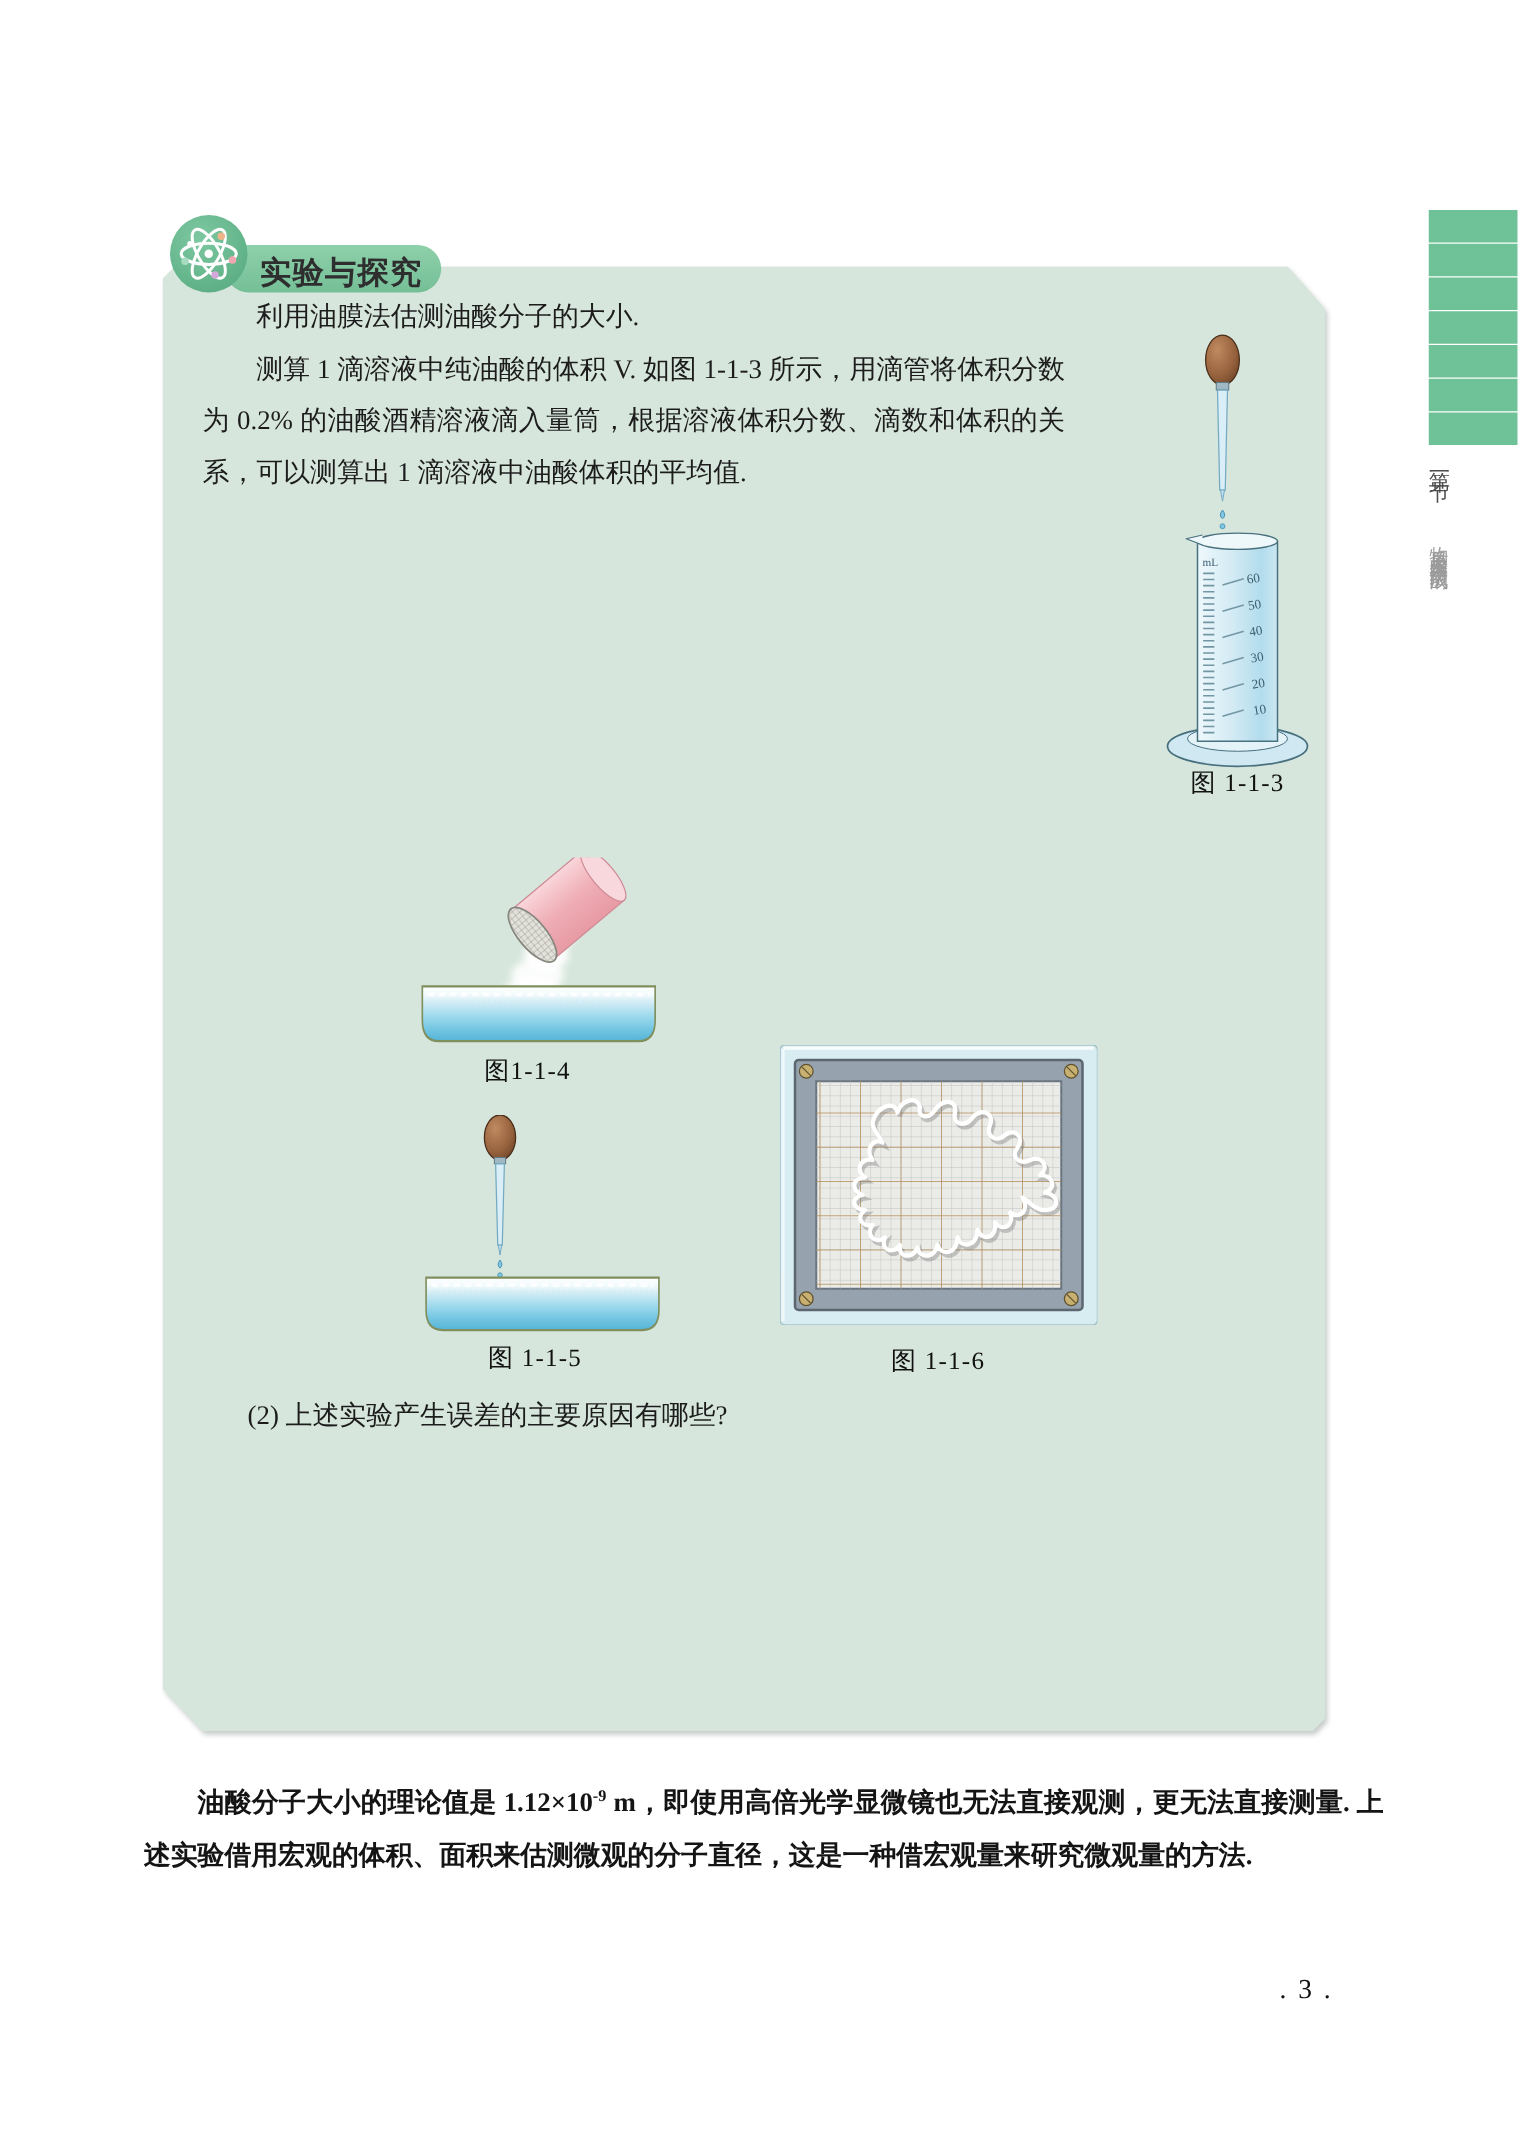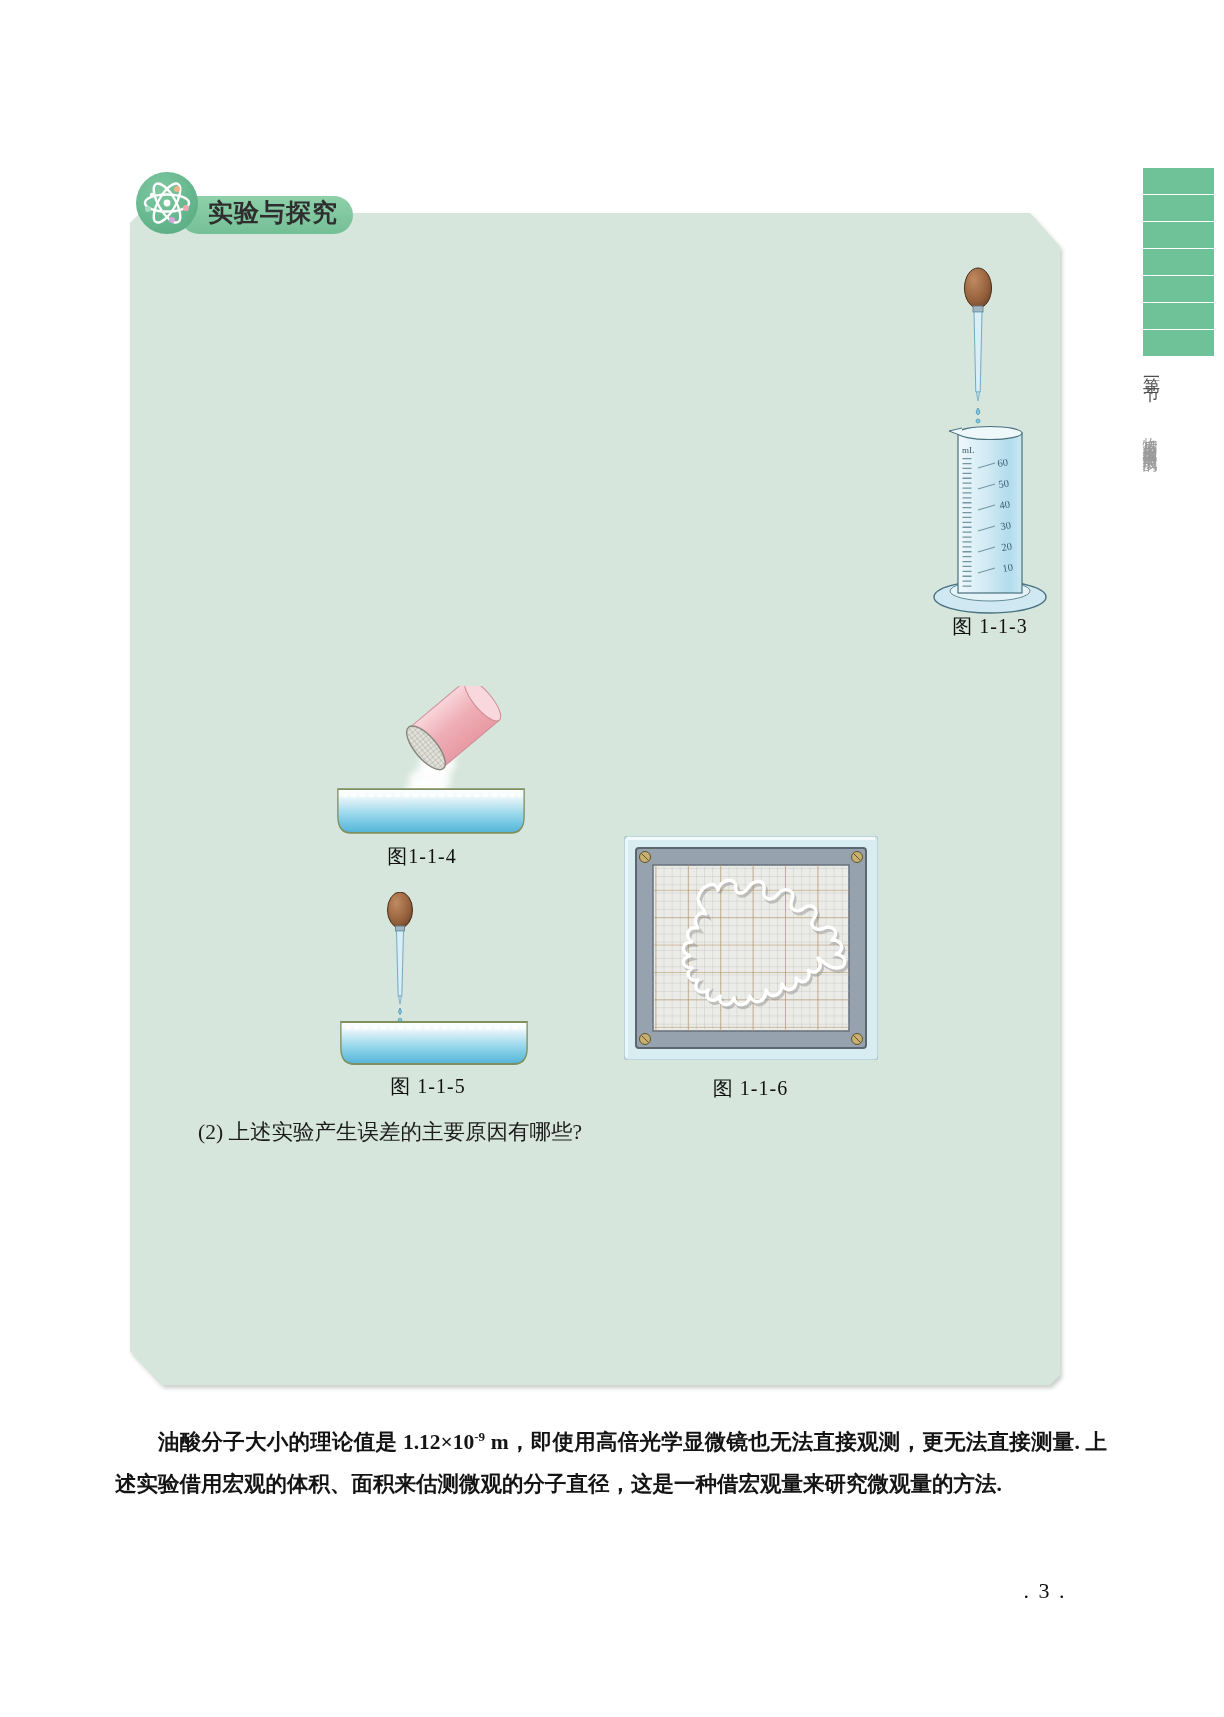--- a/index.html
+++ b/index.html
@@ -18,21 +18,21 @@
   .v-label.sub{top:426px;font-size:15px;color:#9b9b9b;letter-spacing:2px;}
   
   .badge-circle{
     position:absolute;left:136px;top:172px;width:62px;height:62px;border-radius:50%;
     background:radial-gradient(circle at 38% 30%, #7dc8a1 0%, #67b78e 55%, #54a67c 100%);
     z-index:5;display:flex;align-items:center;justify-content:center;
   }
   .badge-pill{
     position:absolute;left:180px;top:196px;width:173px;height:38px;border-radius:19px;
     background:linear-gradient(180deg,#8ed0aa 0%,#74bf97 100%);
-    z-index:4;display:flex;align-items:flex-start;padding-left:28px;box-sizing:border-box;
+    z-index:4;display:flex;align-items:flex-end;padding-left:28px;box-sizing:border-box;
   }
   .badge-pill .ttl{
     font-family:"Liberation Sans","DejaVu Sans",sans-serif;
     font-size:25px;font-weight:bold;color:#2e2e2e;letter-spacing:1px;
   }
   
   .panel-shadow{position:absolute;left:130px;top:213px;filter:drop-shadow(2px 3px 2px rgba(130,145,138,.45));z-index:1;}
   .panel{
     width:930px;height:1172px;background:#d6e6dc;
     clip-path:polygon(10px 0, 900px 0, 930px 34px, 930px 1162px, 920px 1172px, 32px 1172px, 0 1138px, 0 10px);
@@ -132,20 +132,22 @@
       <circle cx="5" cy="17" r="3" fill="#d4a8d8"></circle>
       <circle cx="-15" cy="-8" r="2.2" fill="#ffffff"></circle>
     </svg>
   </div>
 
   <div class="panel-shadow">
     <div class="panel"></div>
   </div>
 
   <div class="blockA">
+    <p>利用油膜法估测油酸分子的大小.</p>
+    <p>测算 1 滴溶液中纯油酸的体积 V. 如图 1-1-3 所示，用滴管将体积分数为 0.2% 的油酸酒精溶液滴入量筒，根据溶液体积分数、滴数和体积的关系，可以测算出 1 滴溶液中油酸体积的平均值.</p>
   </div>
 
   <svg class="fig" style="left:950px;top:266px;" width="56" height="160" viewBox="0 0 56 160">
     <ellipse cx="28" cy="22" rx="13.5" ry="20" fill="url(#bulbG)" stroke="#4a2d1a" stroke-width="1"></ellipse>
     <rect x="23" y="40" width="10" height="6" fill="#9fb8c4" stroke="#5e7884" stroke-width=".8"></rect>
     <polygon points="24,46 32,46 30.2,126 25.8,126" fill="#daeef8" stroke="#74aac2" stroke-width="1"></polygon>
     <polygon points="26.4,126 29.6,126 28,135" fill="#bfe0ef" stroke="#74aac2" stroke-width=".8"></polygon>
     <path d="M28,142 q3.5,4.5 0,7 q-3.5,-2.5 0,-7" fill="#7ec6e2" stroke="#4d94b4" stroke-width=".8"></path>
     <circle cx="28" cy="155" r="2" fill="#7ec6e2" stroke="#4d94b4" stroke-width=".7"></circle>
   </svg>

